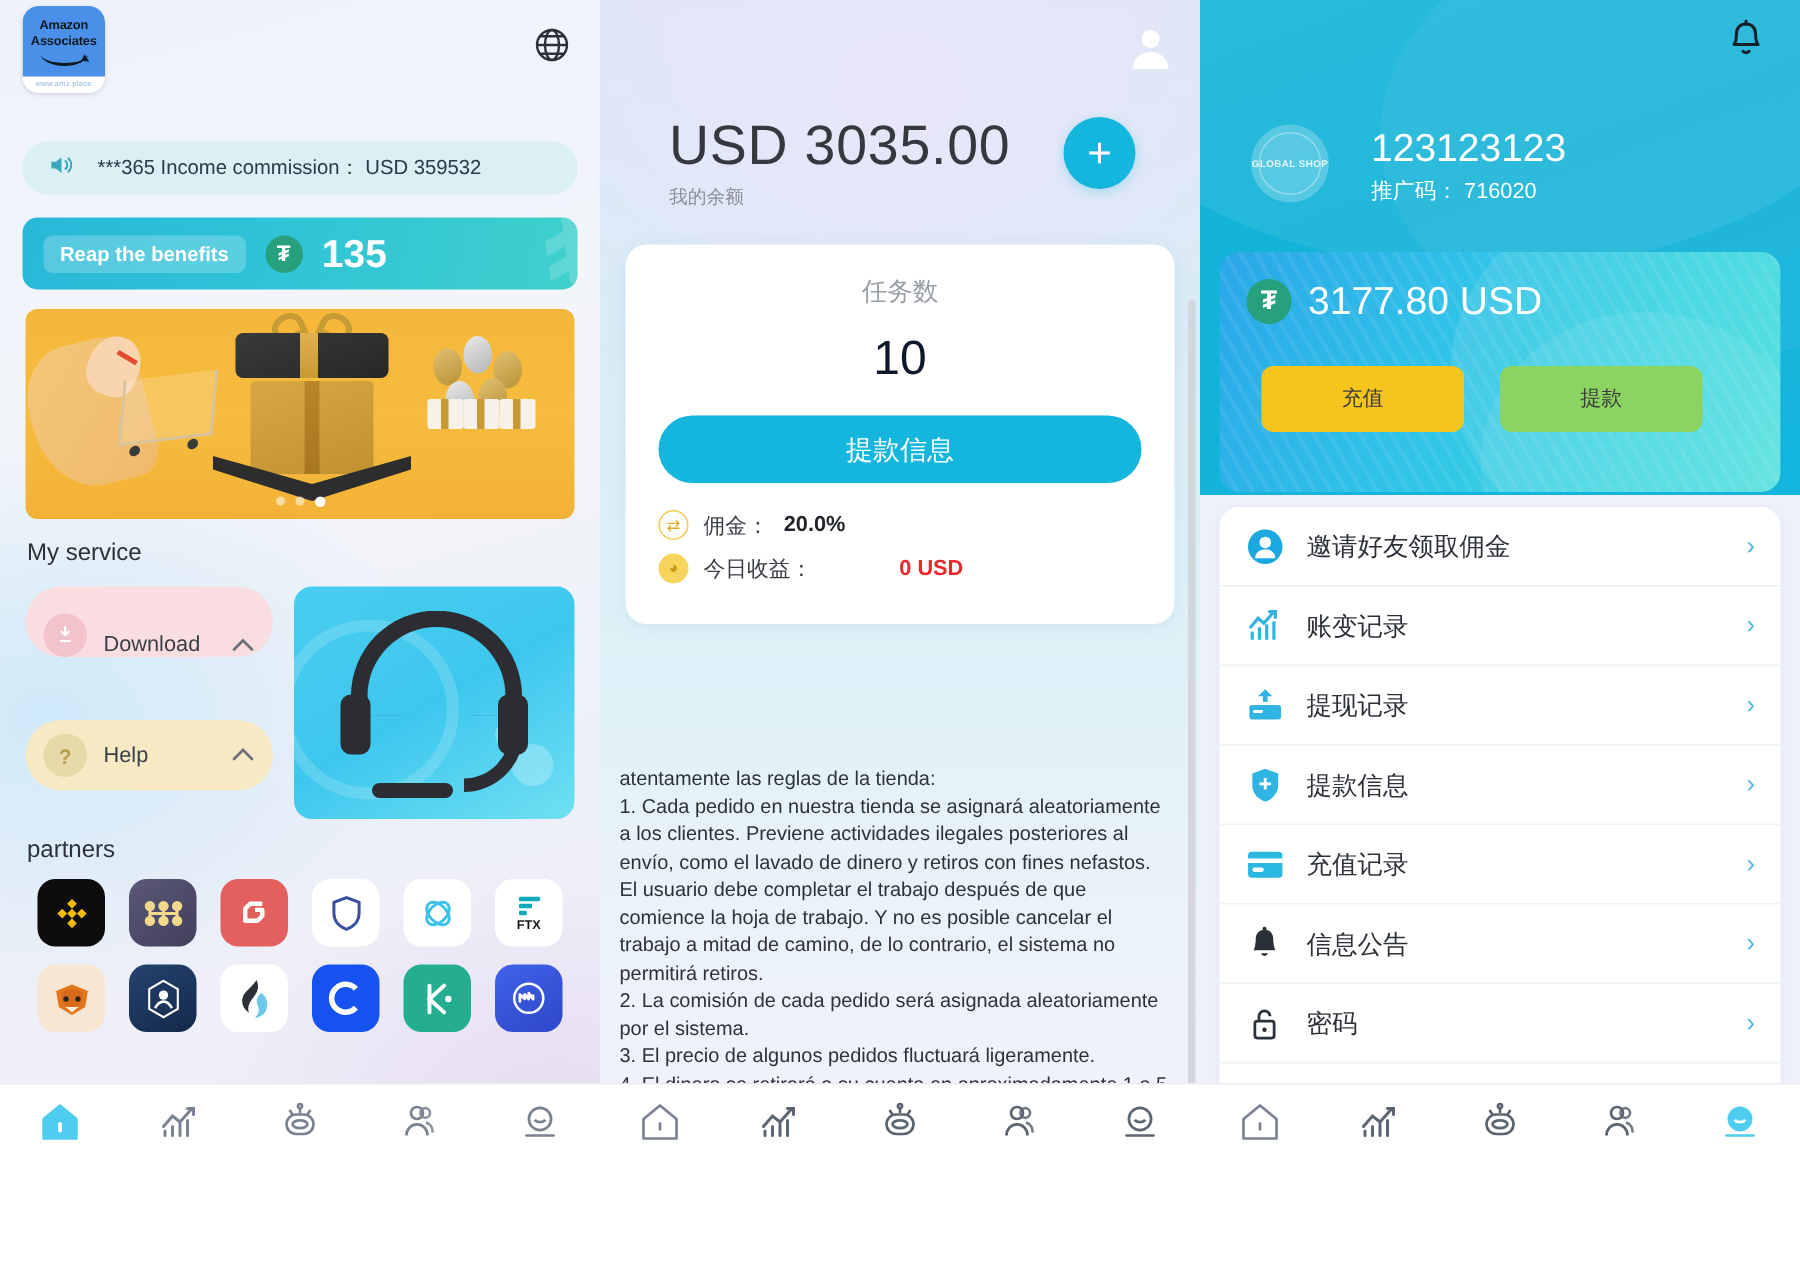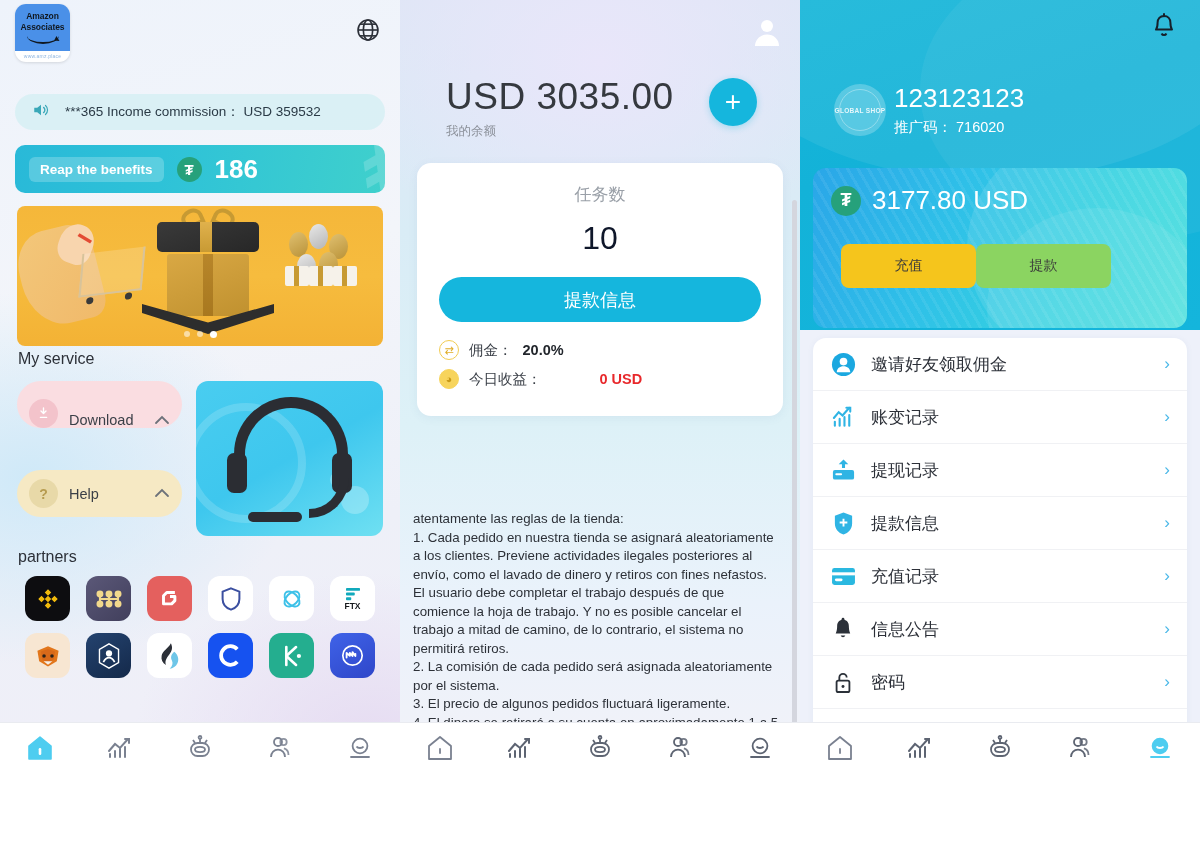--- a/index.html
+++ b/index.html
@@ -146,21 +146,21 @@
     position: absolute; bottom: 6px; width: 24px; height: 20px; background: #f6f2ea;
     border-radius: 2px;
   }
   .banner .smallgift::after {
     content:""; position:absolute; left: 9px; top: 0; width: 5px; height: 20px; background: #c79a33;
   }
   .dots { position: absolute; left: 0; right: 0; bottom: 8px; display: flex; justify-content: center; gap: 7px; }
   .dot { width: 6px; height: 6px; border-radius: 50%; background: rgba(255,255,255,.55); }
   .dot.on { background: #ffffff; width: 7px; height: 7px; }
 
-  .l-sectitle { margin: 4px 0 0 18px; font-size: 16px; color: #2c3038; }
+  .l-sectitle { margin: 14px 0 0 18px; font-size: 16px; color: #2c3038; }
 
   .service-wrap { margin: 13px 17px 0 17px; display: flex; gap: 14px; }
   .svc-col { width: 168px; display: flex; flex-direction: column; justify-content: space-between; height: 136px; }
   .svc-chip {
     height: 47px; border-radius: 24px; display: flex; align-items: center; padding: 0 12px; gap: 11px;
     cursor: pointer;
   }
   .svc-download { background: #fadde1; align-items: flex-end; }
   .svc-help { background: #f6e9c4; }
   .svc-ico { width: 29px; height: 29px; border-radius: 50%; display: flex; align-items: center; justify-content: center; }
@@ -275,21 +275,21 @@
   }
   .r-hero .arc1 {
     position: absolute; left: -90px; top: -150px; width: 560px; height: 330px;
     border-radius: 50%; background: rgba(255,255,255,.07);
   }
   .r-hero .arc2 {
     position: absolute; left: 120px; top: -60px; width: 420px; height: 300px;
     border-radius: 50%; background: rgba(255,255,255,.05);
   }
   .bell-btn { position: absolute; right: 20px; top: 12px; width: 30px; height: 32px; cursor: pointer; }
-  .r-user { position: absolute; left: 34px; top: 83px; display: flex; align-items: center; gap: 8px; }
+  .r-user { position: absolute; left: 34px; top: 83px; display: flex; gap: 28px; }
   .r-avatar {
     width: 52px; height: 52px; border-radius: 50%; background: rgba(255,255,255,.24);
     display: flex; align-items: center; justify-content: center; overflow: hidden; position: relative;
   }
   .r-avatar .gl-text {
     font-size: 6.5px; color: rgba(255,255,255,.85); font-weight: 700; letter-spacing: .3px; z-index: 2;
   }
   .r-avatar .gl-ring { position: absolute; inset: 5px; border-radius: 50%; border: 1.5px solid rgba(255,255,255,.35); }
   .r-uname { font-size: 26px; color: #fff; font-weight: 400; line-height: 30px; }
   .r-promo { font-size: 14.5px; color: #fff; margin-top: 5px; }
@@ -308,21 +308,21 @@
   .wallet-card .swoosh2 {
     position: absolute; right: -20px; bottom: -80px; width: 220px; height: 200px;
     border-radius: 50%; background: rgba(255,255,255,.08);
   }
   .w-top { position: relative; display: flex; align-items: center; gap: 11px; padding: 17px 0 0 18px; }
   .w-usdt {
     width: 30px; height: 30px; border-radius: 50%; background: #26a17b; color: #fff;
     display: flex; align-items: center; justify-content: center; font-size: 18px; font-weight: 700;
   }
   .w-amount { font-size: 26px; color: #fff; }
-  .w-btns { position: relative; display: flex; padding: 28px 16px 0 28px; }
+  .w-btns { position: relative; display: flex; gap: 24px; padding: 28px 16px 0 28px; }
   .w-btn {
     width: 135px; height: 44px; border-radius: 8px; display: flex; align-items: center;
     justify-content: center; font-size: 14px; color: #3b3b3b; cursor: pointer;
   }
   .w-recharge { background: #f5c51c; }
   .w-withdraw { background: #8bd461; }
 
   .menu-card {
     position: absolute; left: 13px; top: 338px; width: 374px; border-radius: 13px;
     background: #fff; overflow: hidden; box-shadow: 0 1px 6px rgba(80,110,150,.07);
@@ -378,21 +378,21 @@
           <path d="M18 6a8 8 0 010 12" stroke="#3aa8b8" stroke-width="1.6" fill="none" stroke-linecap="round"></path>
         </svg>
       </span>
       <span class="notice-txt">***365 Income commission： USD 359532</span>
     </div>
 
     <div class="reap-bar">
       <div class="wm">₮</div>
       <span class="reap-pill">Reap the benefits</span>
       <span class="usdt-badge">₮</span>
-      <span class="reap-num">186</span>
+      <span class="reap-num">135</span>
     </div>
 
     <div class="banner">
       <div class="hand"></div>
       <div class="hand2"></div>
       <div class="cart"></div>
       <div class="bow"></div>
       <div class="bow2"></div>
       <div class="giftlid"></div>
       <div class="giftbox"></div>

